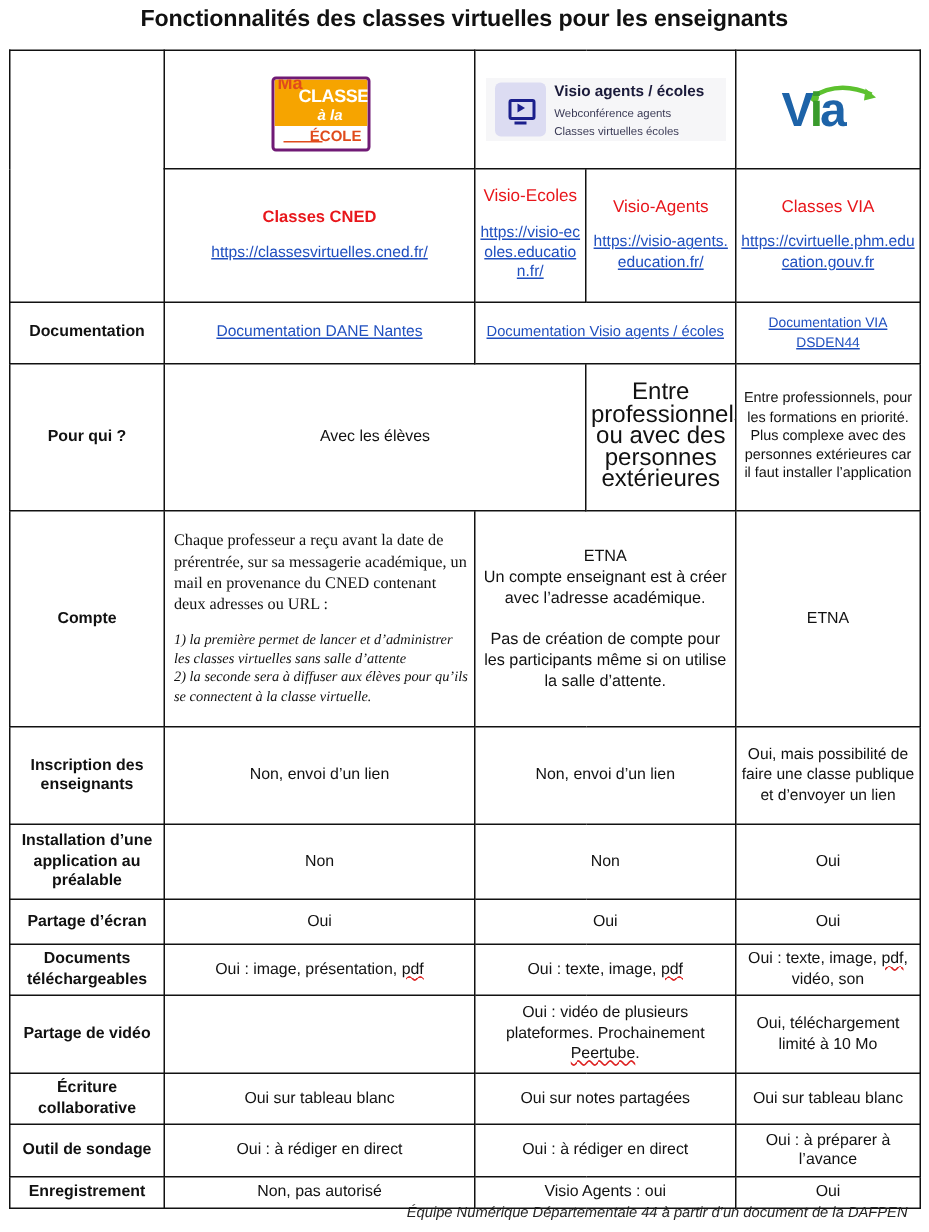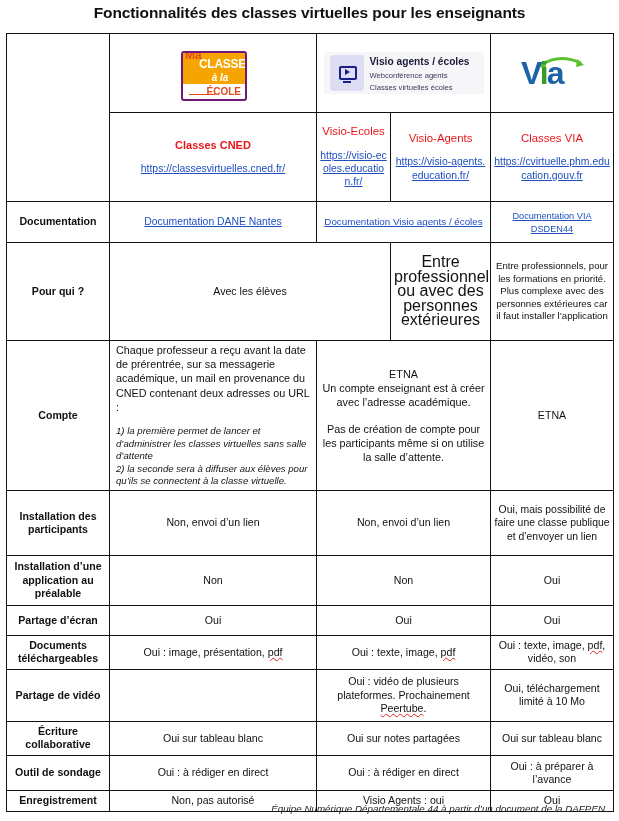--- a/index.html
+++ b/index.html
@@ -9,21 +9,21 @@
            font-weight:bold; font-size:15.5px; color:#111; letter-spacing:-0.1px; }
   table.grid { position:absolute; left:6px; top:33px; border-collapse:collapse;
                table-layout:fixed; width:607px; }
   table.grid td { border:1.5px solid #111; text-align:center; vertical-align:middle;
                   font-size:10.6px; line-height:13.4px; padding:2px 3px; overflow:hidden; }
   td.rowhead { font-weight:bold; font-size:10.8px; }
   .red { color:#e8161b; font-size:11.4px; }
   .redb { color:#e8161b; font-weight:bold; font-size:11px; }
   a.lnk { color:#1f4fbf; text-decoration:underline; font-size:10.4px; }
   a.small { font-size:9.2px; line-height:12px; }
-  .left { text-align:left !important; }
+  .left { text-align:left !important;font-family:Liberation Serif, serif; }
   .it { font-style:italic; font-size:9.6px; line-height:12.6px; display:block; }
   .sq { text-decoration: underline wavy #d22; text-decoration-thickness:1px; }
   .footer { position:absolute; right:14px; top:803px; font-style:italic; font-size:9.8px; color:#222; }
 
   
   .logo-cned { width:68px; height:52px; margin:0 auto; position:relative; }
   .cned-box { position:absolute; left:2px; top:4px; width:62px; height:46px; border:2px solid #701a75;
               border-radius:3px; background:#fff; overflow:hidden; }
   .cned-top { position:absolute; left:0; top:0; width:62px; height:31px; background:#f6a400; }
   .cned-ma { position:absolute; left:2px; top:-4px; color:#e04b1c; font-weight:bold; font-size:12px;
@@ -154,21 +154,21 @@
     <td colspan="2" style="font-size:10.8px;line-height:14px">
       <div>ETNA</div>
       <div>Un compte enseignant est à créer avec l’adresse académique.</div>
       <div style="height:13px"></div>
       <div>Pas de création de compte pour les participants même si on utilise la salle d’attente.</div>
     </td>
     <td>ETNA</td>
   </tr>
 
   <tr style="height:65px">
-    <td class="rowhead">Installation des participants</td>
+    <td class="rowhead">Inscription des enseignants</td>
     <td>Non, envoi d’un lien</td>
     <td colspan="2">Non, envoi d’un lien</td>
     <td style="font-size:10.4px">Oui, mais possibilité de faire une classe publique et d’envoyer un lien</td>
   </tr>
 
   <tr style="height:50px">
     <td class="rowhead">Installation d’une application au préalable</td>
     <td>Non</td>
     <td colspan="2">Non</td>
     <td>Oui</td>

